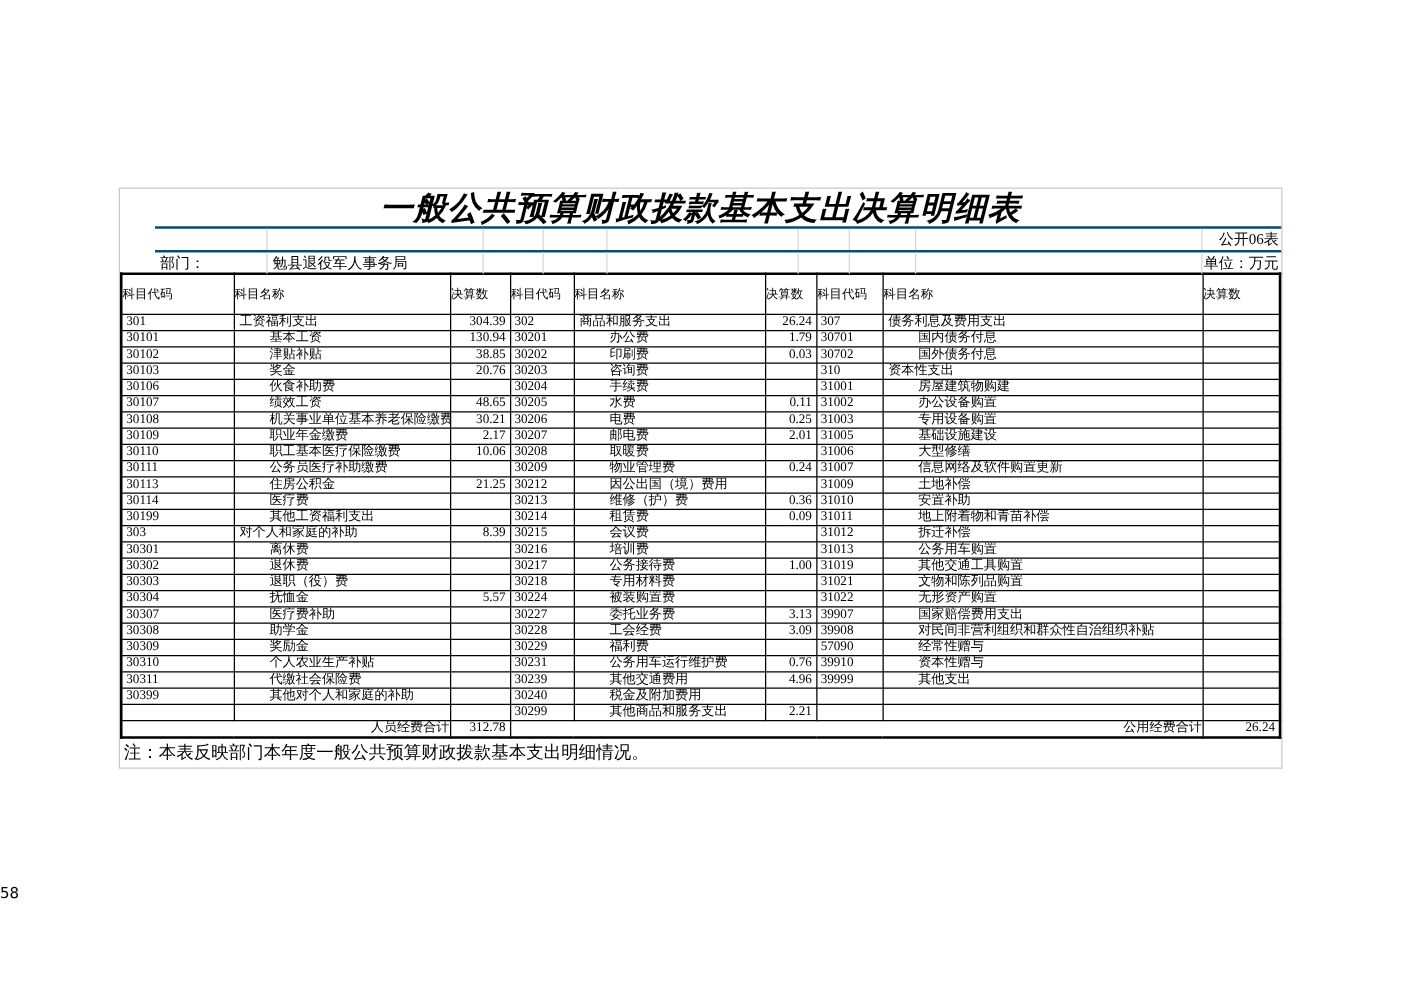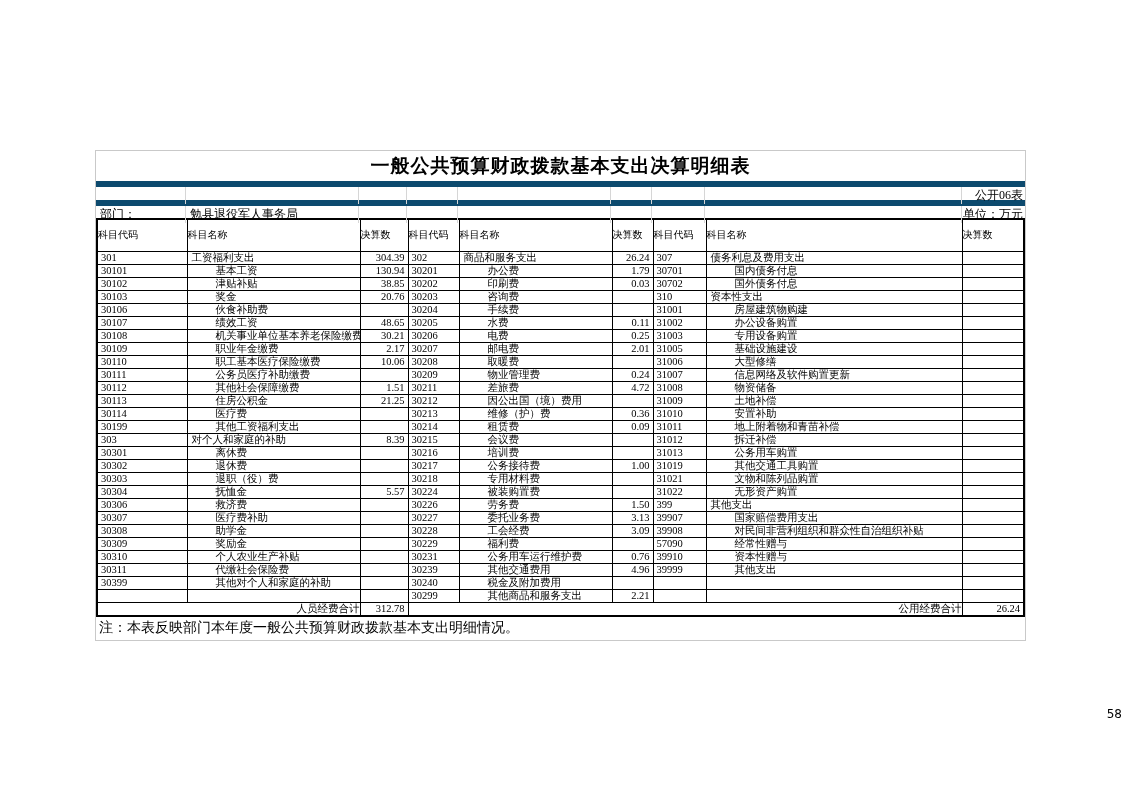--- a/index.html
+++ b/index.html
@@ -8,27 +8,28 @@
     width:1122px; height:793px; position:relative; overflow:hidden;
     font-family:"Liberation Serif","DejaVu Serif",serif; color:#000;
   }
   .sheet {
     position:absolute; left:95px; top:150px; width:931px;
     border:1px solid #c9c9c9; background:#fff;
   }
   
   .title-row {
     height:30px; display:flex; align-items:center; justify-content:center;
-    font-size:19px; font-weight:bold; letter-spacing:1px; white-space:nowrap;
+    font-size:26px; font-weight:bold; letter-spacing:1px; white-space:nowrap;font-style:italic;
   }
   
   .meta-row {
     display:grid;
     grid-template-columns:90px 173px 48px 51px 153px 41px 53px 1fr 63px;
-    border-top:6px solid #0c4a6e;
+    border-top:2px solid #0c4a6e;
+    margin-left:28px;
   }
   .meta-row > div {
     border-right:1px solid #d6d6d6;
     font-size:12px; line-height:17px; white-space:nowrap; overflow:visible;
   }
   .meta-row > div:last-child { border-right:none; }
   .row-formcode { height:19px; }
   .row-dept { height:18px; }
   .cell-right { text-align:right; padding-right:2px; }
   .cell-left { padding-left:4px; }
@@ -50,21 +51,21 @@
   td.val  { text-align:right; padding-right:3px; }
   tr.totals td { height:13px; font-size:11px; text-align:right; }
   tr.totals td.val { text-align:right; }
   
   .note-row {
     height:23px; display:flex; align-items:center;
     font-size:14px; padding-left:3px; white-space:nowrap;
   }
   
   .page-number {
-    position:absolute; left:0; right:0; top:707px; text-align:right;
+    position:absolute; left:0; right:0; top:707px; text-align:left;
     font-size:12px; font-family:"DejaVu Sans","Liberation Sans",sans-serif;
   }
 </style>
 </head>
 <body>
 
 <div class="sheet">
 
   <div class="title-row">一般公共预算财政拨款基本支出决算明细表</div>
 
@@ -222,31 +223,20 @@
           <td class="name sub">公务员医疗补助缴费</td>
           <td class="val"></td>
           <td class="code">30209</td>
           <td class="name sub">物业管理费</td>
           <td class="val">0.24</td>
           <td class="code">31007</td>
           <td class="name sub">信息网络及软件购置更新</td>
           <td class="val"></td>
         </tr>
         <tr>
-          <td class="code">30112</td>
-          <td class="name sub">其他社会保障缴费</td>
-          <td class="val">1.51</td>
-          <td class="code">30211</td>
-          <td class="name sub">差旅费</td>
-          <td class="val">4.72</td>
-          <td class="code">31008</td>
-          <td class="name sub">物资储备</td>
-          <td class="val"></td>
-        </tr>
-        <tr>
           <td class="code">30113</td>
           <td class="name sub">住房公积金</td>
           <td class="val">21.25</td>
           <td class="code">30212</td>
           <td class="name sub">因公出国（境）费用</td>
           <td class="val"></td>
           <td class="code">31009</td>
           <td class="name sub">土地补偿</td>
           <td class="val"></td>
         </tr>
@@ -318,31 +308,20 @@
         </tr>
         <tr>
           <td class="code">30304</td>
           <td class="name sub">抚恤金</td>
           <td class="val">5.57</td>
           <td class="code">30224</td>
           <td class="name sub">被装购置费</td>
           <td class="val"></td>
           <td class="code">31022</td>
           <td class="name sub">无形资产购置</td>
-          <td class="val"></td>
-        </tr>
-        <tr>
-          <td class="code">30306</td>
-          <td class="name sub">救济费</td>
-          <td class="val"></td>
-          <td class="code">30226</td>
-          <td class="name sub">劳务费</td>
-          <td class="val">1.50</td>
-          <td class="code">399</td>
-          <td class="name">其他支出</td>
           <td class="val"></td>
         </tr>
         <tr>
           <td class="code">30307</td>
           <td class="name sub">医疗费补助</td>
           <td class="val"></td>
           <td class="code">30227</td>
           <td class="name sub">委托业务费</td>
           <td class="val">3.13</td>
           <td class="code">39907</td>

